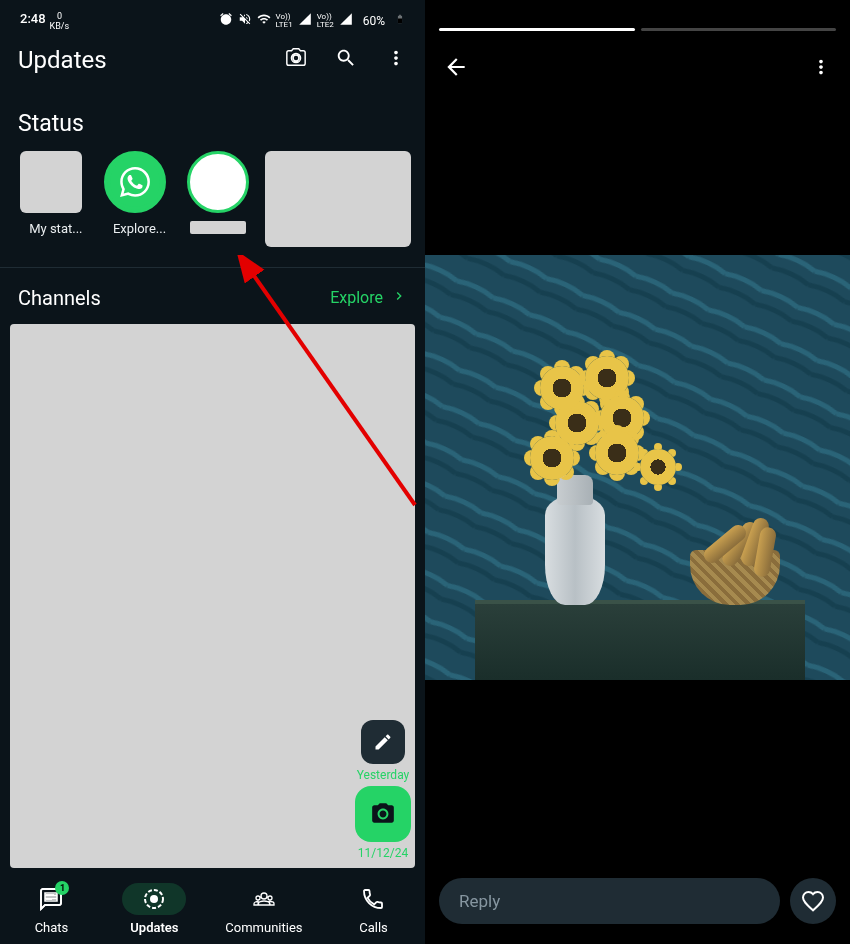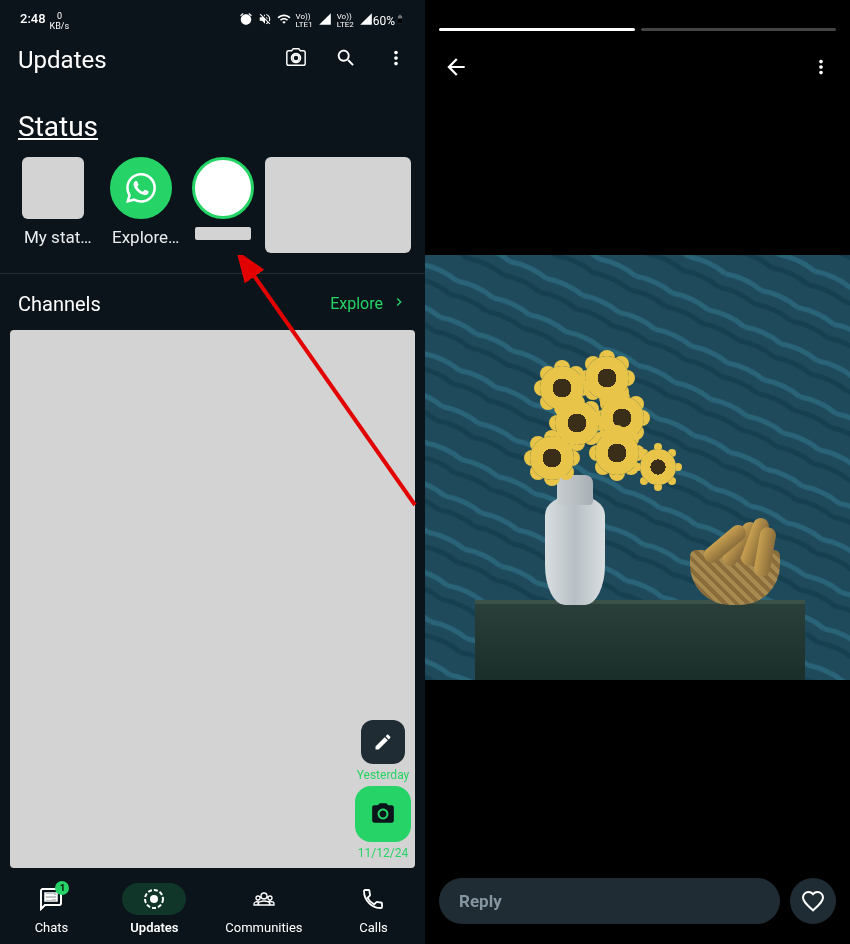--- a/index.html
+++ b/index.html
@@ -32,37 +32,37 @@
     .status-bar {
       height: 30px;
       display: flex;
       align-items: center;
       justify-content: space-between;
       padding: 11px 20px 0;
       font-size: 13px;
     }
     .status-left { display: flex; align-items: flex-start; gap: 4px; }
     .status-speed { font-size: 9px; line-height: 10px; text-align: center; }
-    .status-right { display: flex; align-items: center; gap: 0; font-size: 12px; }
+    .status-right { display: flex; align-items: center; gap: 10px; font-size: 12px; }
     .status-icons svg { width: 14px; height: 14px; fill: #fff; }
     .status-icons { display: flex; align-items: center; gap: 5px; }
     .sig { font-size: 8px; display: flex; flex-direction: column; align-items: center; line-height: 8px; }
     
     .toolbar {
       height: 60px;
       display: flex;
       align-items: center;
       justify-content: space-between;
       padding: 0 18px;
     }
     .toolbar-title { font-size: 24px; font-weight: 400; }
     .toolbar-actions { display: flex; align-items: center; gap: 28px; }
     .toolbar-actions svg { width: 22px; height: 22px; fill: #fff; }
     
-    .section-title { font-size: 28px; padding: 20px 18px 14px; text-decoration: underline; }
+    .section-title { font-size: 23px; padding: 20px 18px 14px; }
     .status-row {
       display: flex;
       gap: 10px;
       padding: 0 14px 20px;
     }
     .status-item {
       width: 78px;
       display: flex;
       flex-direction: column;
       align-items: center;
@@ -86,21 +86,21 @@
     }
     .status-circle-white {
       width: 62px;
       height: 62px;
       border-radius: 50%;
       border: 3px solid #25d366;
       background: #fff;
       padding: 3px;
     }
     .status-label {
-      font-size: 17px;
+      font-size: 13px;
       color: #e9edef;
       white-space: nowrap;
       overflow: hidden;
       text-overflow: ellipsis;
       max-width: 68px;
       margin-left: 10px;
     }
     .status-label-redact {
       width: 56px;
       height: 13px;
@@ -256,21 +256,20 @@
     .reply-input {
       flex: 1;
       height: 46px;
       background: #1f2c34;
       border-radius: 23px;
       display: flex;
       align-items: center;
       padding: 0 20px;
       color: #8696a0;
       font-size: 17px;
-      font-weight: bold;
     }
     .heart-btn {
       width: 46px;
       height: 46px;
       border-radius: 50%;
       background: #1f2c34;
       display: flex;
       align-items: center;
       justify-content: center;
     }

